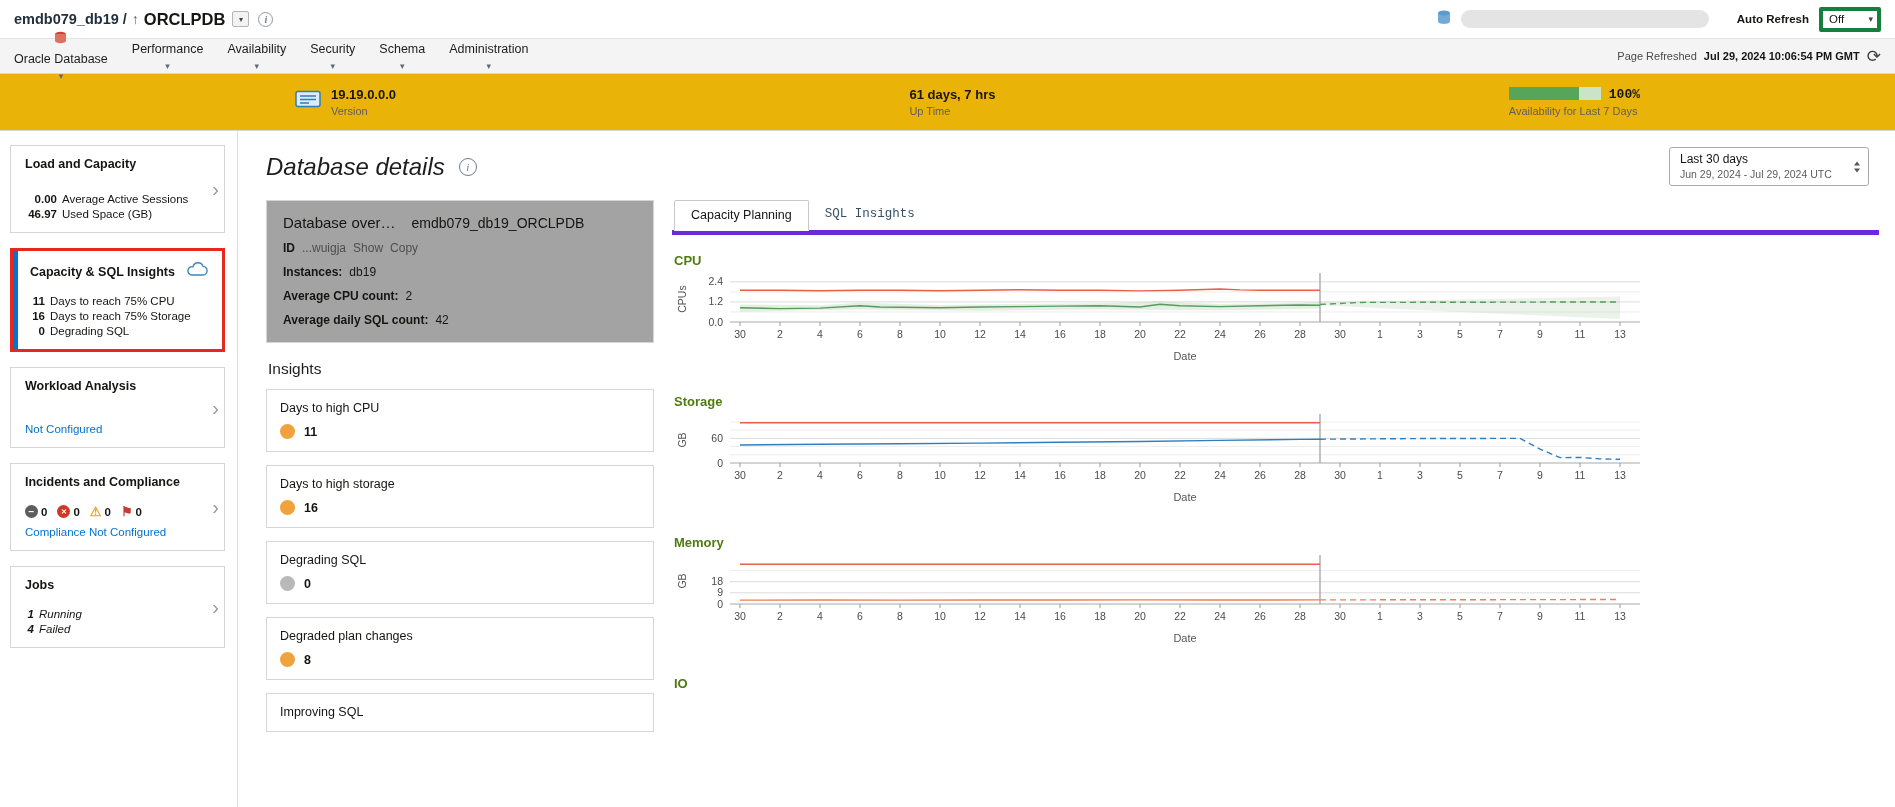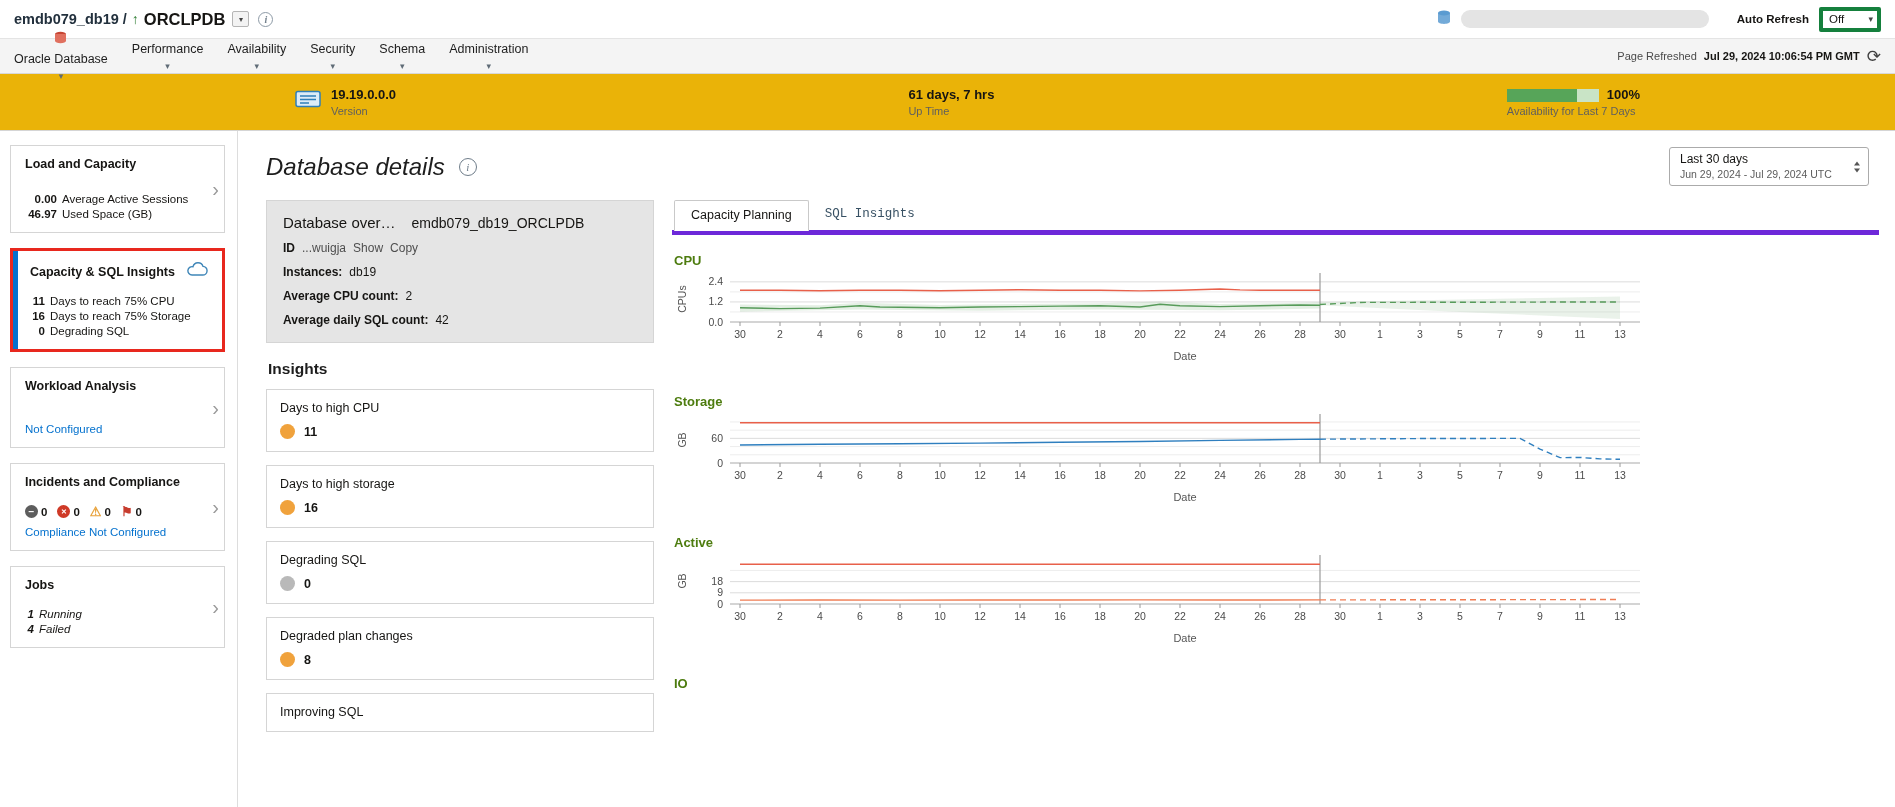--- a/index.html
+++ b/index.html
@@ -38,21 +38,21 @@
   .refresh-icon { font-size:17px; color:#3f3f3f; cursor:pointer; line-height:1; }
 
   
   .infostrip { height:57px; display:flex; align-items:center; border-bottom:1px solid #d5d5d5; background:#eab308; }
   .strip-group { display:flex; align-items:center; gap:10px; }
   .g1 { margin-left:295px; }
   .g2 { margin-left:auto; margin-right:auto; }
   .g3 { margin-right:255px; }
   .strip-val { font-weight:bold; font-size:13px; }
   .strip-lbl { font-size:11px; color:#5f5f5f; margin-top:3px; }
-  .avail-row { display:flex; align-items:flex-end; gap:8px; }
+  .avail-row { display:flex; align-items:flex-start; gap:8px;font-family:Liberation Mono, monospace; }
   .avail-bar { width:92px; height:13px; background:#c9e4c6; position:relative; }
   .avail-fill { position:absolute; left:0; top:0; bottom:0; width:76%; background:#57a559; }
 
   
   .content { display:flex; height:676px; }
   .sidebar { width:238px; flex:none; border-right:1px solid #ddd; padding-top:14px; background:#fff; }
   .card { position:relative; border:1px solid #d5d5d5; background:#fff; margin:0 12px 15px 10px; padding:11px 14px 12px; }
   .card-title { font-size:12.5px; font-weight:bold; color:#161513; }
   .chev { position:absolute; right:5px; top:50%; transform:translateY(-50%); color:#9a9a9a; font-size:20px; cursor:pointer; }
   .metric-row { font-size:11.5px; margin-top:3px; color:#161513; }
@@ -85,28 +85,28 @@
   .date-select { margin-left:auto; border:1px solid #ababab; border-radius:3px; padding:4px 28px 5px 10px;
                  position:relative; background:#fff; cursor:pointer; min-width:200px; }
   .ds-l1 { font-size:12px; color:#161513; }
   .ds-l2 { font-size:10.5px; color:#5c5c5c; margin-top:2px; }
   .spinner { position:absolute; right:8px; top:50%; transform:translateY(-50%); display:flex; flex-direction:column; gap:3px; }
   .tri-up { width:0; height:0; border-left:3.5px solid transparent; border-right:3.5px solid transparent; border-bottom:4.5px solid #555; }
   .tri-down { width:0; height:0; border-left:3.5px solid transparent; border-right:3.5px solid transparent; border-top:4.5px solid #555; }
 
   .columns { display:flex; margin-left:10px; }
   .left-col { width:388px; flex:none; }
-  .ov-card { border:1px solid #d5d5d5; padding:13px 16px 15px; background:#e5e5e5; }
+  .ov-card { border:1px solid #d5d5d5; padding:13px 16px 15px; background:#a3a3a3; }
   .ov-title-row { display:flex; align-items:baseline; gap:16px; margin-bottom:8px; }
   .ov-name-label { font-size:15px; color:#161513; }
   .ov-name-value { font-size:14px; color:#161513; }
   .ov-row { font-size:12px; margin-top:10px; display:flex; gap:7px; align-items:baseline; }
   .ov-label { font-weight:bold; }
   .ov-muted { color:#4e4e4e; cursor:pointer; }
-  .insights-title { font-size:15.5px; font-weight:700; margin:17px 0 11px 2px; color:#1d1d1d; }
+  .insights-title { font-size:15.5px; font-weight:400; margin:17px 0 11px 2px; color:#1d1d1d; }
   .insight-card { border:1px solid #d5d5d5; padding:11px 13px 12px; margin-bottom:13px; background:#fff; }
   .insight-label { font-size:12.5px; color:#161513; }
   .insight-label.link { font-size:12.5px; }
   .insight-value-row { display:flex; align-items:center; gap:9px; margin-top:9px; }
   .dot { width:15px; height:15px; border-radius:50%; flex:none; }
   .dot.warning { background:#f0a23c; }
   .dot.neutral { background:#b9b9b9; }
   .insight-value { font-size:12.5px; font-weight:600; }
 
   .right-col { flex:1; margin-left:18px; }
@@ -504,21 +504,21 @@
                 <line x1="648" x2="648" y1="3" y2="52" stroke="#9a9a9a" stroke-width="1.2"></line>
                 <polyline points="68,11.75 648,11.75" fill="none" stroke="#e8604a" stroke-width="1.4"></polyline>
                 <polyline points="68,33.92857142857143 148,33.3125 228,32.69642857142857 308,32.08035714285714 388,31.25892857142857 468,30.4375 548,29.410714285714285 628,28.383928571428573 648,28.178571428571427" fill="none" stroke="#2f7fbf" stroke-width="1.4"></polyline>
                 <polyline points="648,28.178571428571427 748,27.5625 848,27.357142857142858 868,38.035714285714285 888,46.660714285714285 908,46.45535714285714 928,47.89285714285714 948,48.30357142857142" fill="none" stroke="#2f7fbf" stroke-width="1.4" stroke-dasharray="6,4"></polyline>
                 <text x="14" y="29" font-size="10.5" fill="#555" text-anchor="middle" transform="rotate(-90 14 29)">GB</text>
                 <text x="513" y="90" font-size="11" fill="#555" text-anchor="middle">Date</text>
               </svg></div>
         </div>
 
         <div class="chart-block">
-          <div class="chart-title">Active</div>
+          <div class="chart-title">Memory</div>
           <div class="chart-plot"><svg width="980" height="94">
                 <line x1="58" x2="968" y1="18.432432432432435" y2="18.432432432432435" stroke="#ededed" stroke-width="1"></line>
                 <line x1="58" x2="968" y1="52" y2="52" stroke="#dcdcdc" stroke-width="1"></line>
                 <text x="51" y="55.5" text-anchor="end" font-size="10.5" fill="#4a4a4a">0</text>
                 <line x1="58" x2="968" y1="40.810810810810814" y2="40.810810810810814" stroke="#dcdcdc" stroke-width="1"></line>
                 <text x="51" y="44.310810810810814" text-anchor="end" font-size="10.5" fill="#4a4a4a">9</text>
                 <line x1="58" x2="968" y1="29.62162162162162" y2="29.62162162162162" stroke="#dcdcdc" stroke-width="1"></line>
                 <text x="51" y="33.12162162162162" text-anchor="end" font-size="10.5" fill="#4a4a4a">18</text>
                 <line x1="58" x2="968" y1="52" y2="52" stroke="#bbb"></line>
                 <line x1="68" x2="68" y1="52" y2="56" stroke="#999"></line>

